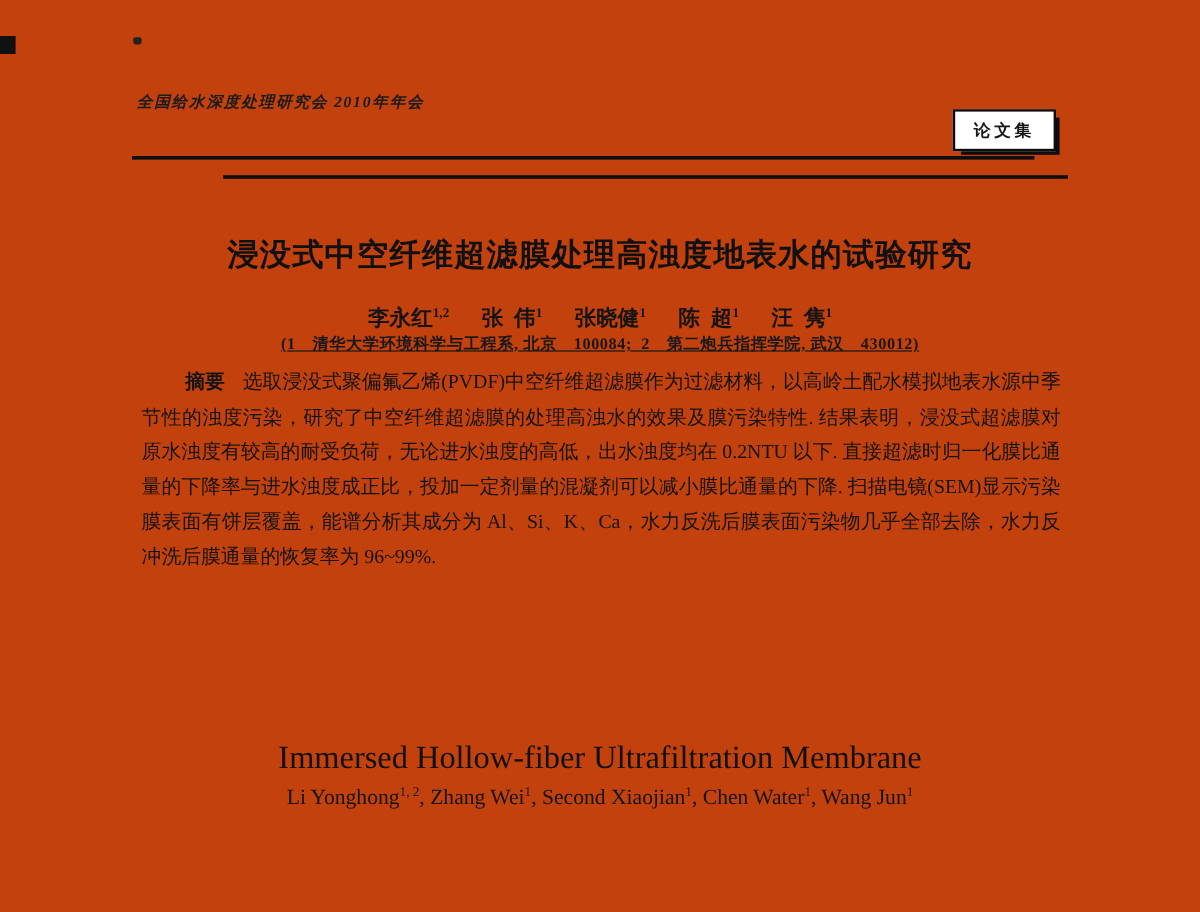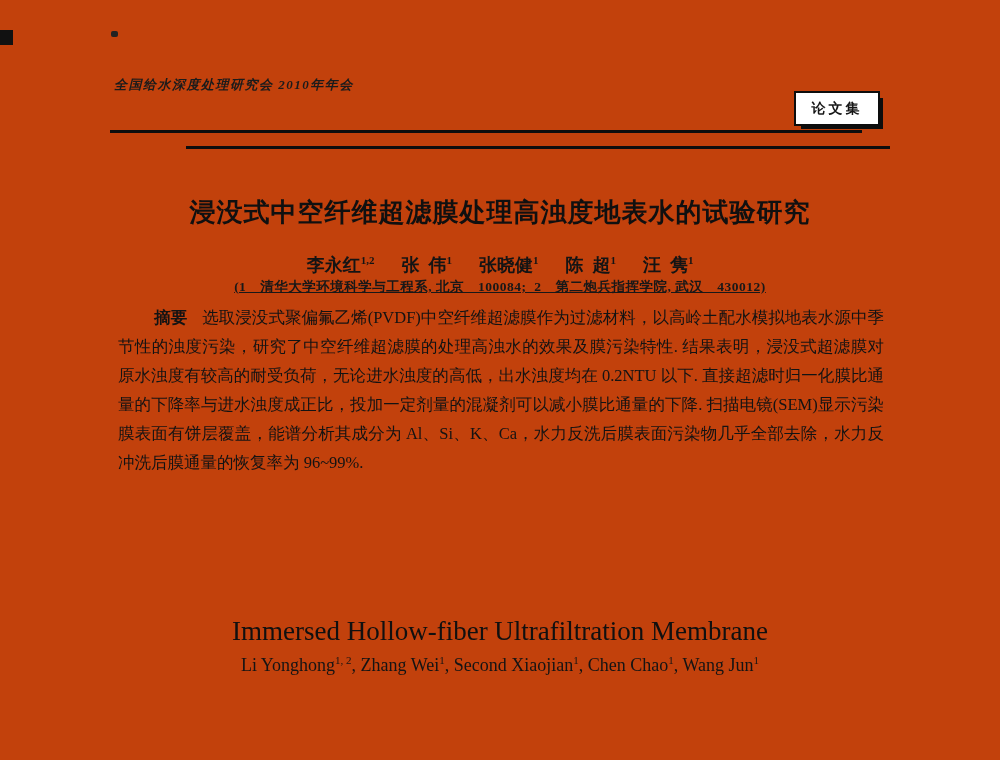--- a/index.html
+++ b/index.html
@@ -133,21 +133,21 @@
     <span class="label">摘要</span><span>选取浸没式聚偏氟乙烯(PVDF)中空纤维超滤膜作为过滤材料，以高岭土配水模拟地表水源中季节性的浊度污染，研究了中空纤维超滤膜的处理高浊水的效果及膜污染特性. 结果表明，浸没式超滤膜对原水浊度有较高的耐受负荷，无论进水浊度的高低，出水浊度均在 0.2NTU 以下. 直接超滤时归一化膜比通量的下降率与进水浊度成正比，投加一定剂量的混凝剂可以减小膜比通量的下降. 扫描电镜(SEM)显示污染膜表面有饼层覆盖，能谱分析其成分为 Al、Si、K、Ca，水力反洗后膜表面污染物几乎全部去除，水力反冲洗后膜通量的恢复率为 96~99%.</span>
   </p>
 
 
   <div class="en-title-2">Immersed Hollow-fiber Ultrafiltration Membrane</div>
 
   <div class="en-authors">
     <span><span>Li Yonghong</span><sup>1, 2</sup><span>, </span></span>
     <span><span>Zhang Wei</span><sup>1</sup><span>, </span></span>
     <span><span>Second Xiaojian</span><sup>1</sup><span>, </span></span>
-    <span><span>Chen Chao</span><sup>1</sup><span>, </span></span>
+    <span><span>Chen Water</span><sup>1</sup><span>, </span></span>
     <span><span>Wang Jun</span><sup>1</sup><span></span></span>
   </div>
 
 
   <p class="en-abstract-partial">
     
   </p>
 
 </div>
 

